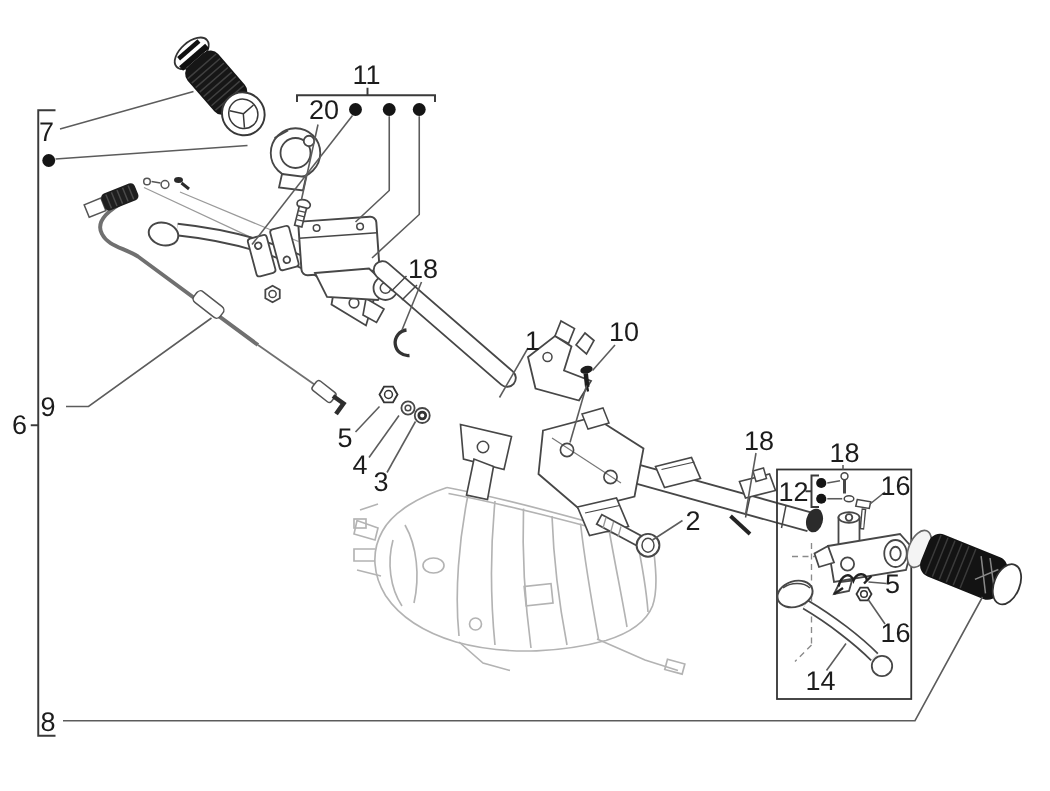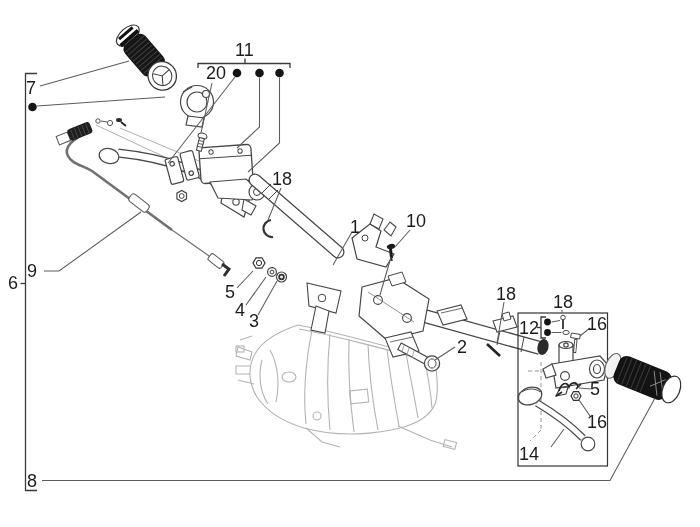--- a/index.html
+++ b/index.html
@@ -303,15 +303,15 @@
   <div class="callout" style="left:249px;top:311px">3</div>
   <div class="callout" style="left:350px;top:217px">1</div>
   <div class="callout" style="left:406px;top:211px">10</div>
   <div class="callout" style="left:457px;top:337px">2</div>
   <div class="callout" style="left:496px;top:284px">18</div>
   <div class="callout" style="left:553px;top:292px">18</div>
   <div class="callout" style="left:519px;top:318px">12</div>
   <div class="callout" style="left:587px;top:314px">16</div>
   <div class="callout" style="left:590px;top:379px">5</div>
   <div class="callout" style="left:587px;top:412px">16</div>
-  <div class="callout" style="left:519px;top:444px">14</div>
+  <div class="callout" style="left:537px;top:444px">14</div>
   <div class="callout" style="left:27px;top:471px">8</div>
 </div>
 
 </body></html>

